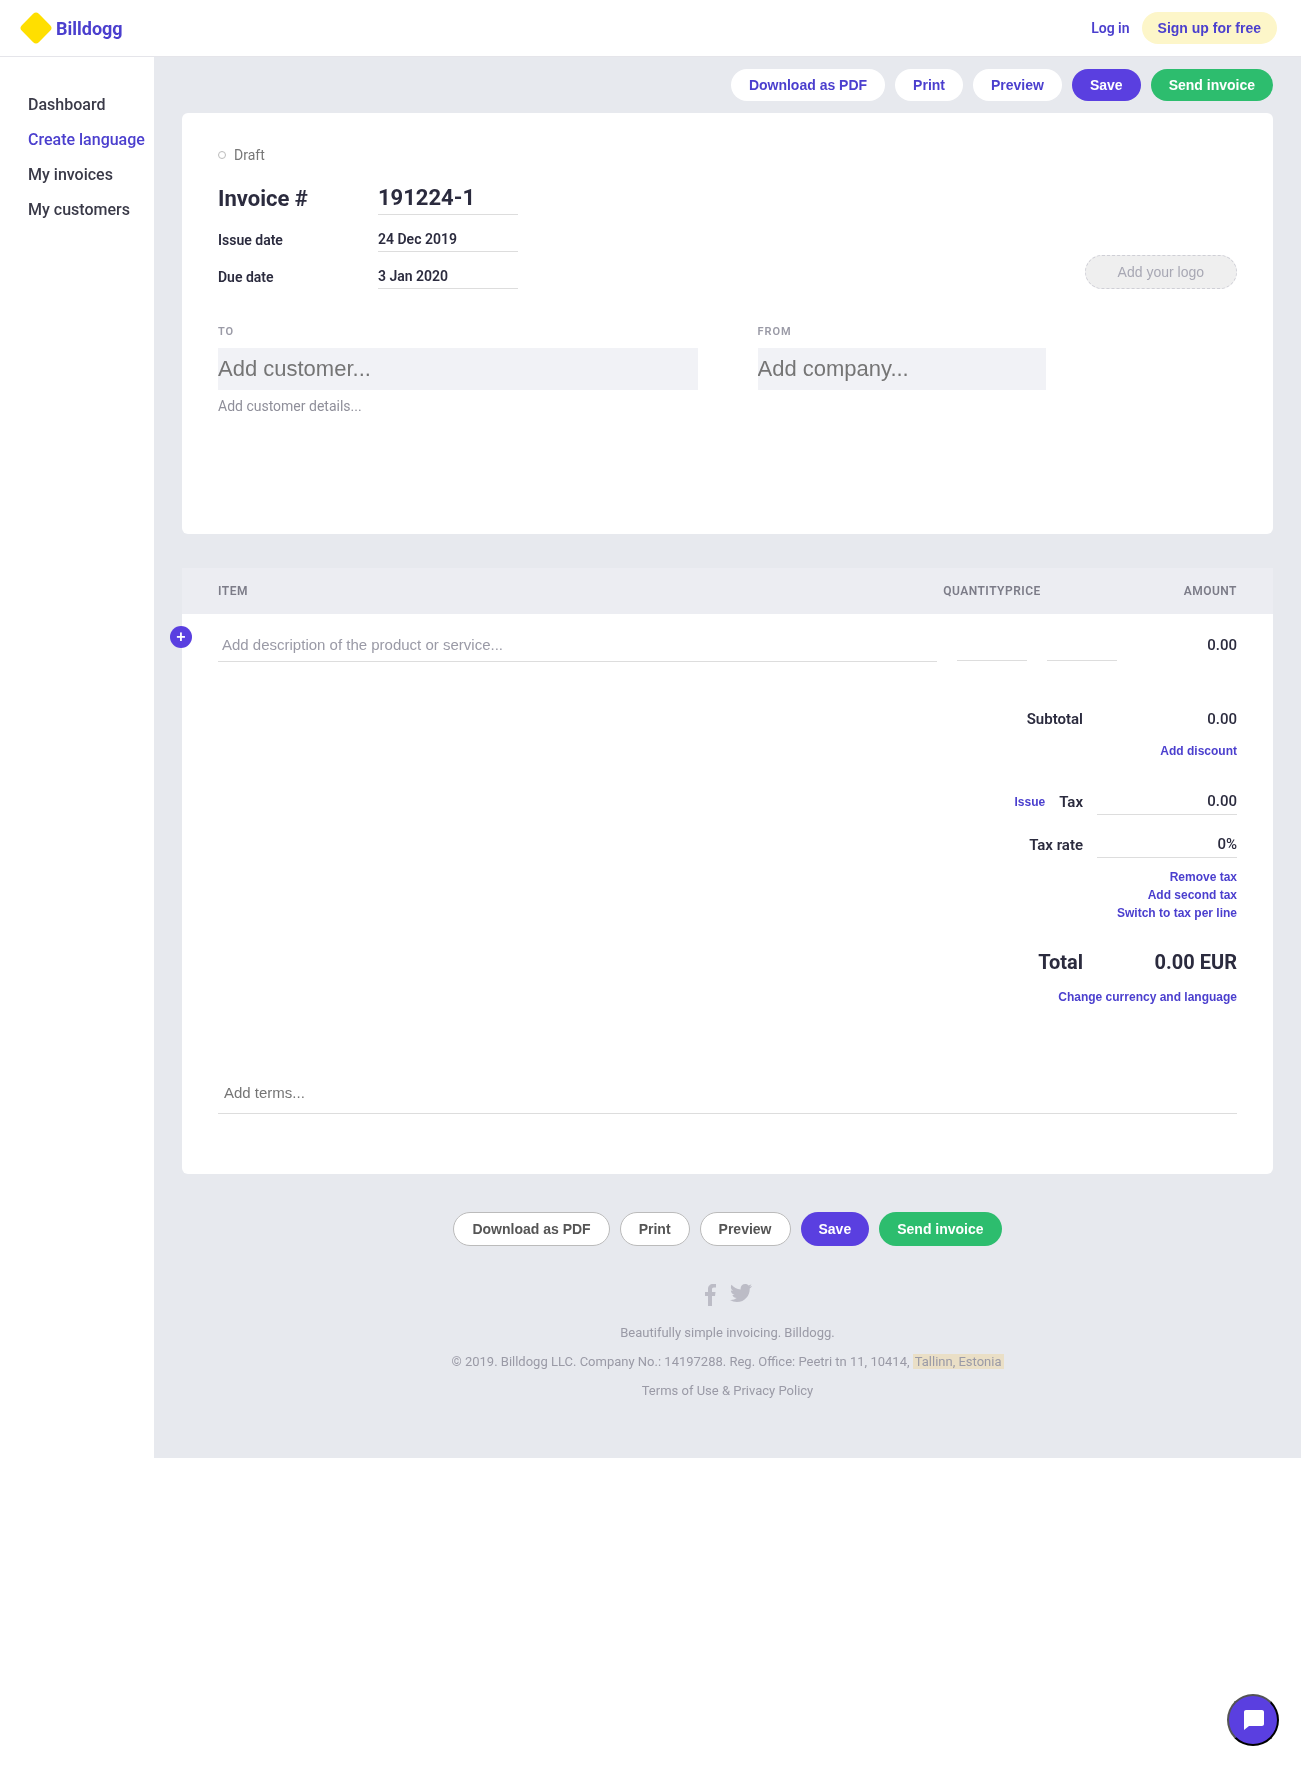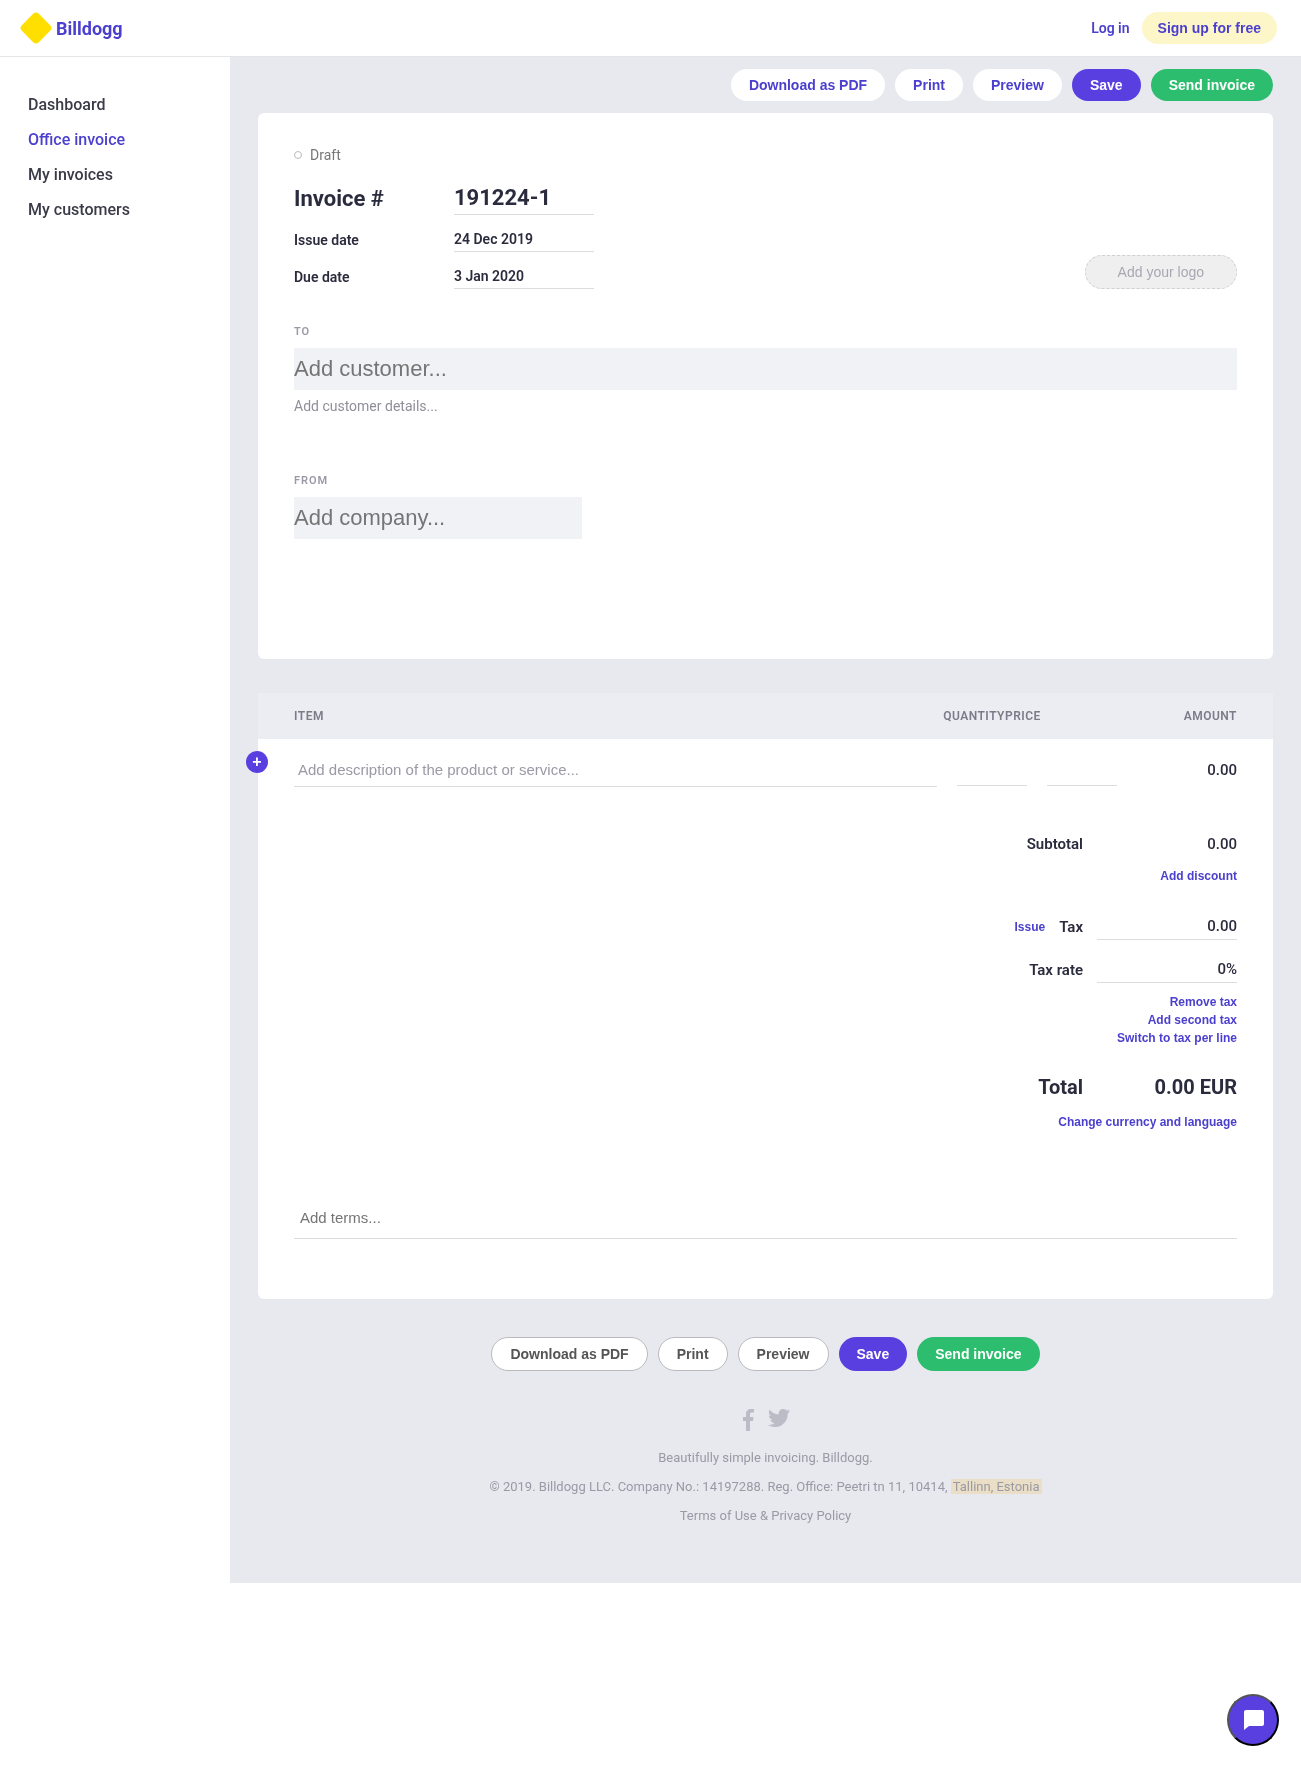--- a/index.html
+++ b/index.html
@@ -25,21 +25,21 @@
   border-radius: 4px;
 }
 .logo-text { color: #4b3fce; font-weight: 700; font-size: 18px; text-align: center; }
 .top-actions { display:flex; align-items:center; gap:12px; }
 .login-link { color:#4b3fce; font-weight:600; font-size:14px; text-decoration:none; }
 .signup-btn {
   background:#fdf6c9; color:#4b3fce; font-weight:700;
   padding: 8px 16px; border-radius: 18px; border:none; font-size:14px;
 }
 .layout { display:flex; }
-.sidebar { width: 230px; padding: 30px 0 0 28px; background:#fff; }
+.sidebar { width: 154px; padding: 30px 0 0 28px; background:#fff; }
 .sidebar a { display:block; padding: 8px 0; color: #3a3a48; font-size:16px; text-decoration:none; font-weight:500; }
 .sidebar a.active { color:#4b3fce; }
 .main { flex:1; background:#e7e9ee; }
 .action-bar { display:flex; justify-content:flex-end; gap:10px; padding:12px 28px; }
 .pill-btn { border:none; border-radius:18px; padding:8px 18px; font-weight:600; font-size:14px; cursor:pointer; }
 .pill-white { background:#fff; color:#4b3fce; }
 .pill-purple { background:#5a3fe0; color:#fff; }
 .pill-green { background:#2dbd6e; color:#fff; }
 .pill-outline { background:#fff; color:#555; border:1px solid #bbb; }
 .card { background:#fff; margin: 0 28px 34px 28px; border-radius:6px; padding: 34px 36px 20px 36px; }
@@ -48,21 +48,21 @@
 .top-fields { display:flex; justify-content:space-between; align-items:flex-end; }
 .fieldset-left { display:grid; grid-template-columns: 160px 140px; row-gap:12px; align-items:center; }
 .invoice-label { font-size:22px; font-weight:700; }
 .invoice-value { font-size:22px; font-weight:700; border-bottom:1px solid #ddd; padding:4px 0; }
 .field-label { font-size:14px; font-weight:600; }
 .field-value { font-size:14px; font-weight:600; border-bottom:1px solid #ddd; padding:4px 0; }
 .logo-upload {
   border:1.5px dashed #cfcfd6; border-radius:22px;
   padding:8px 32px; color:#a8a8b4; font-size:14px;
 }
-.party-row { display:flex; gap:60px; margin-top:36px;flex-direction:column; }
+.party-row { display:flex; gap:60px; margin-top:36px; }
 .party-col { flex:1; }
 .party-header { font-size:11px; color:#9a9aa6; letter-spacing:1px; margin-bottom:10px; font-weight:600; }
 .party-input {
   background:#f1f2f6; border:none; font-size:22px; padding:8px 0 8px 0;
   color:#9a9aa6; width:100%;
 }
 .party-sub { color:#8f8f9a; font-size:14px; margin-top:8px; }
 .items-head { display:flex; background:#ecedf2; padding:16px 8px; margin: 0 28px; color:#7c7c88; font-size:12px; letter-spacing:0.5px; font-weight:600; }
 .items-head .col-item { flex:1; padding-left:28px; }
 .items-head .col-qty { width:100px; text-align:right; }
@@ -112,21 +112,21 @@
   </a>
   <div class="top-actions">
     <a class="login-link">Log in</a>
     <button class="signup-btn">Sign up for free</button>
   </div>
 </div>
 
 <div class="layout">
   <nav class="sidebar">
     <a>Dashboard</a>
-    <a class="active">Office invoice</a>
+    <a class="active">Create language</a>
     <a>My invoices</a>
     <a>My customers</a>
   </nav>
 
   <main class="main">
 
     <div class="action-bar">
       <button class="pill-btn pill-white">Download as PDF</button>
       <button class="pill-btn pill-white">Print</button>
       <button class="pill-btn pill-white">Preview</button>

